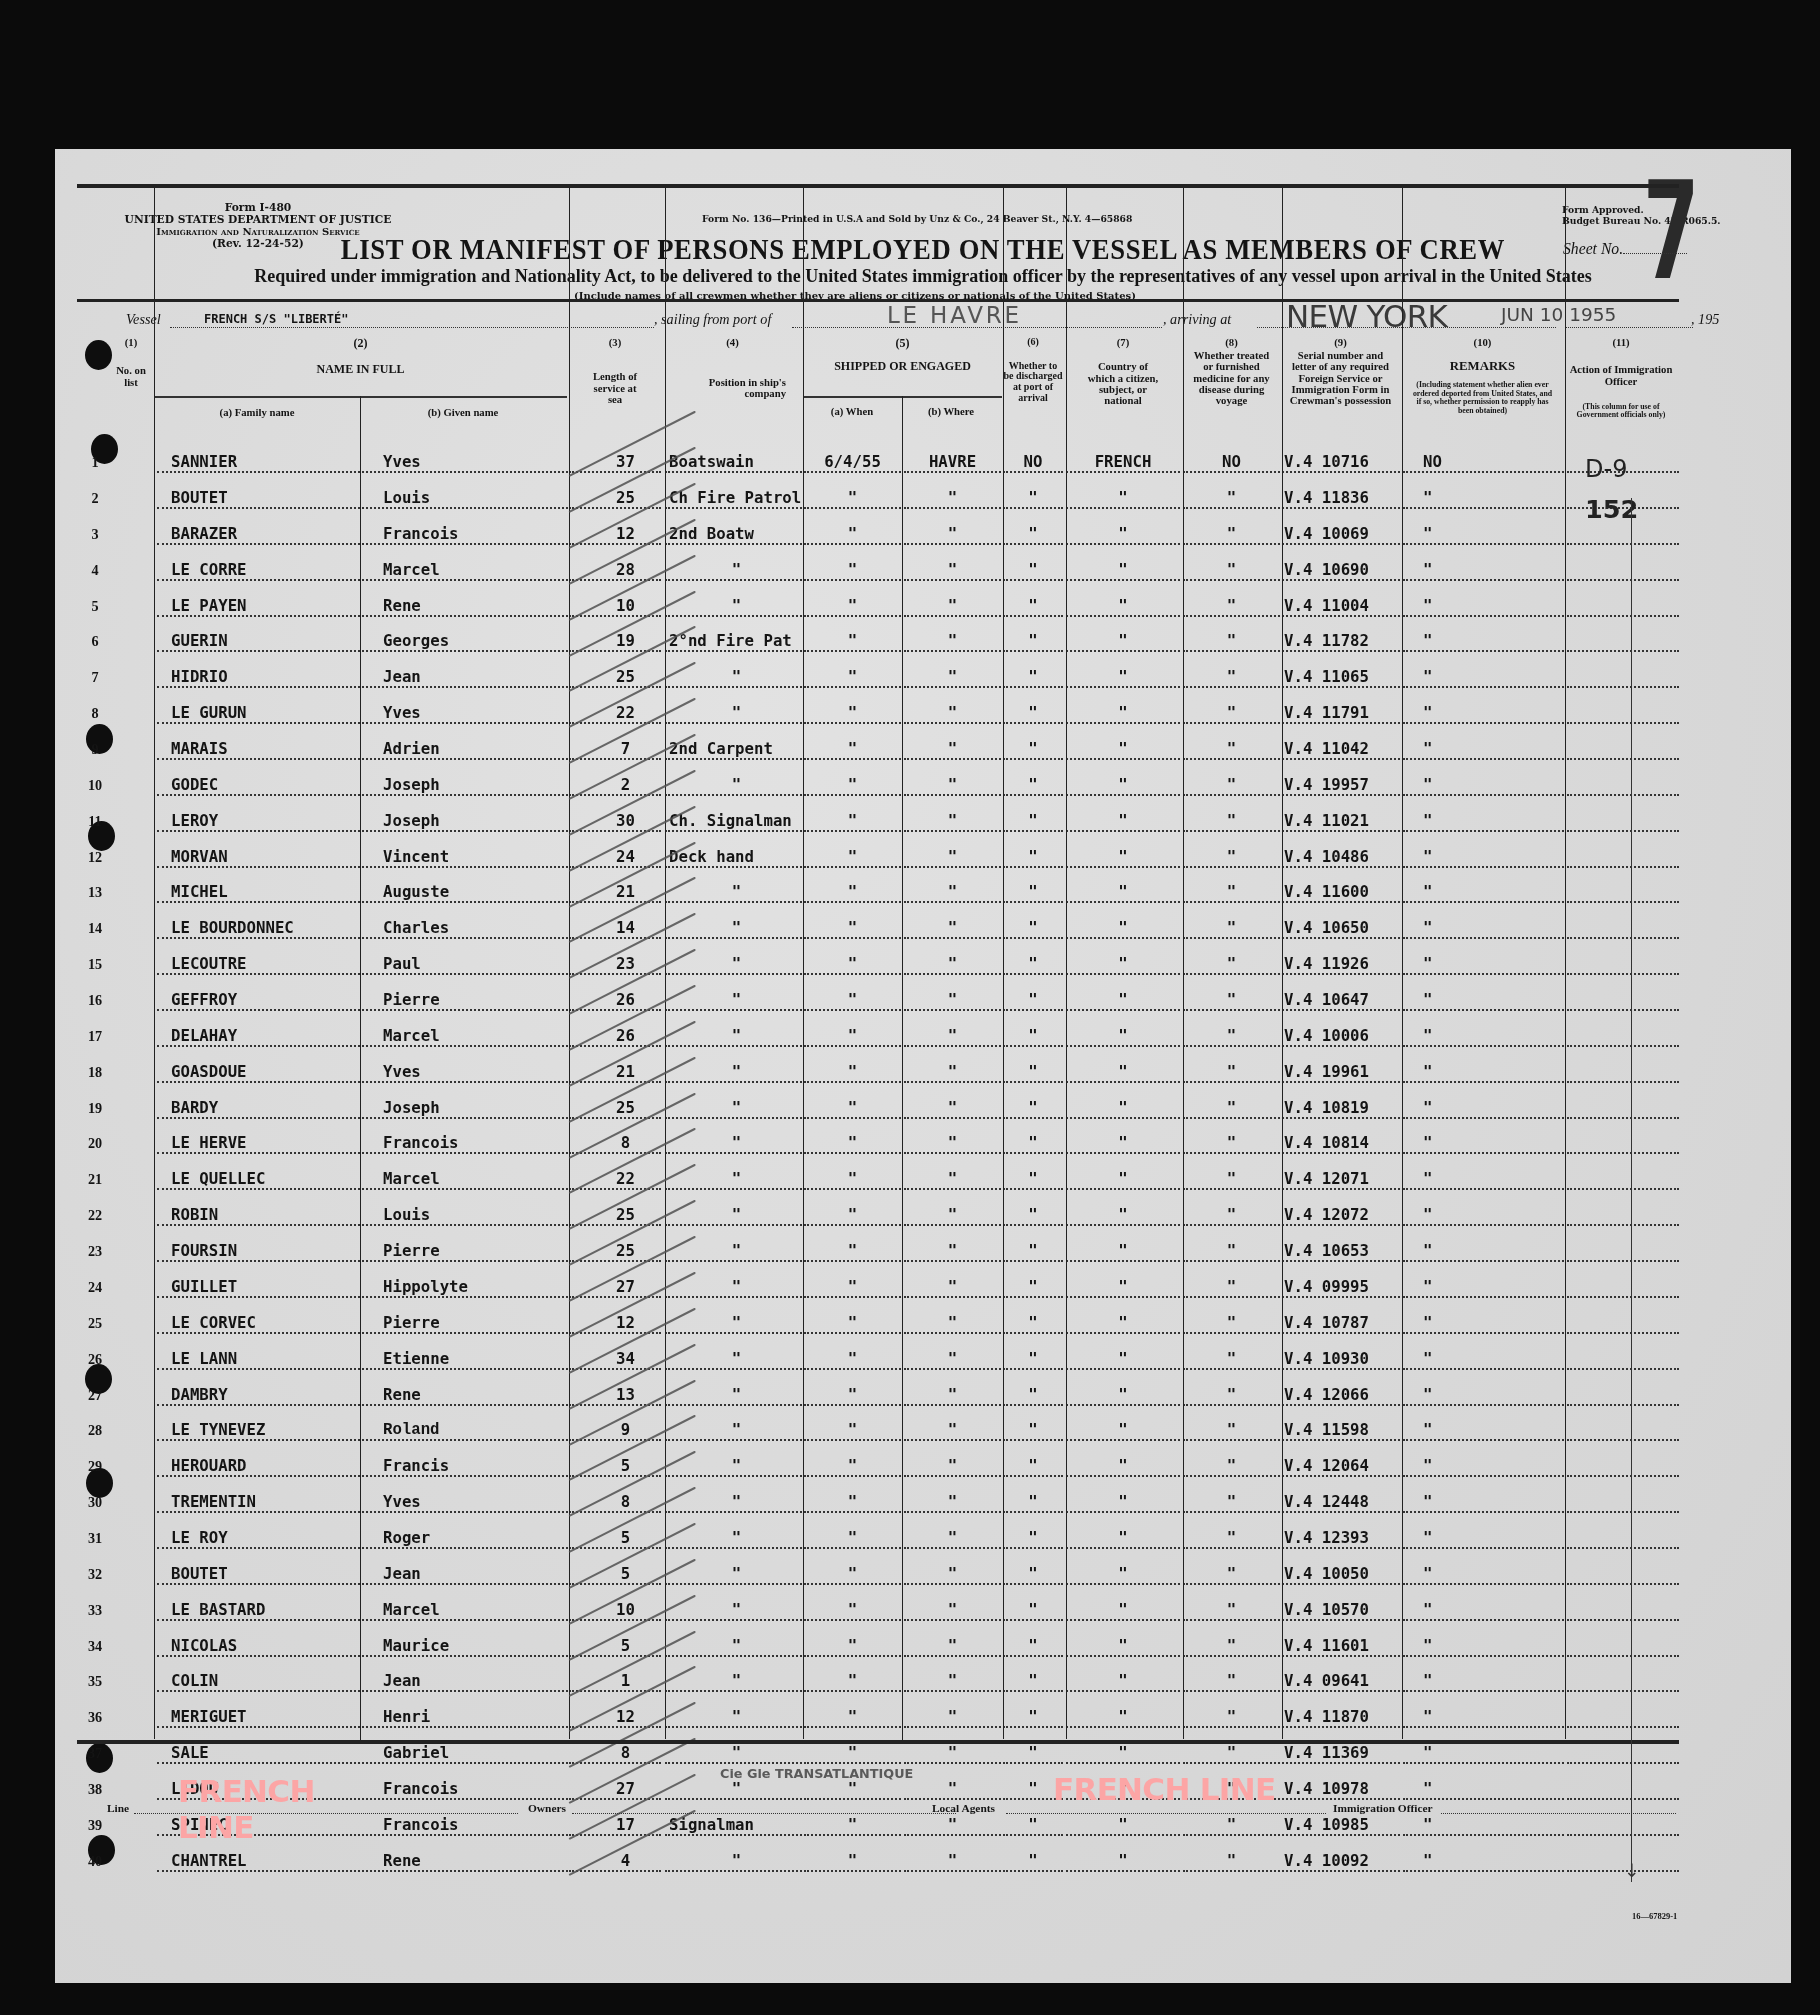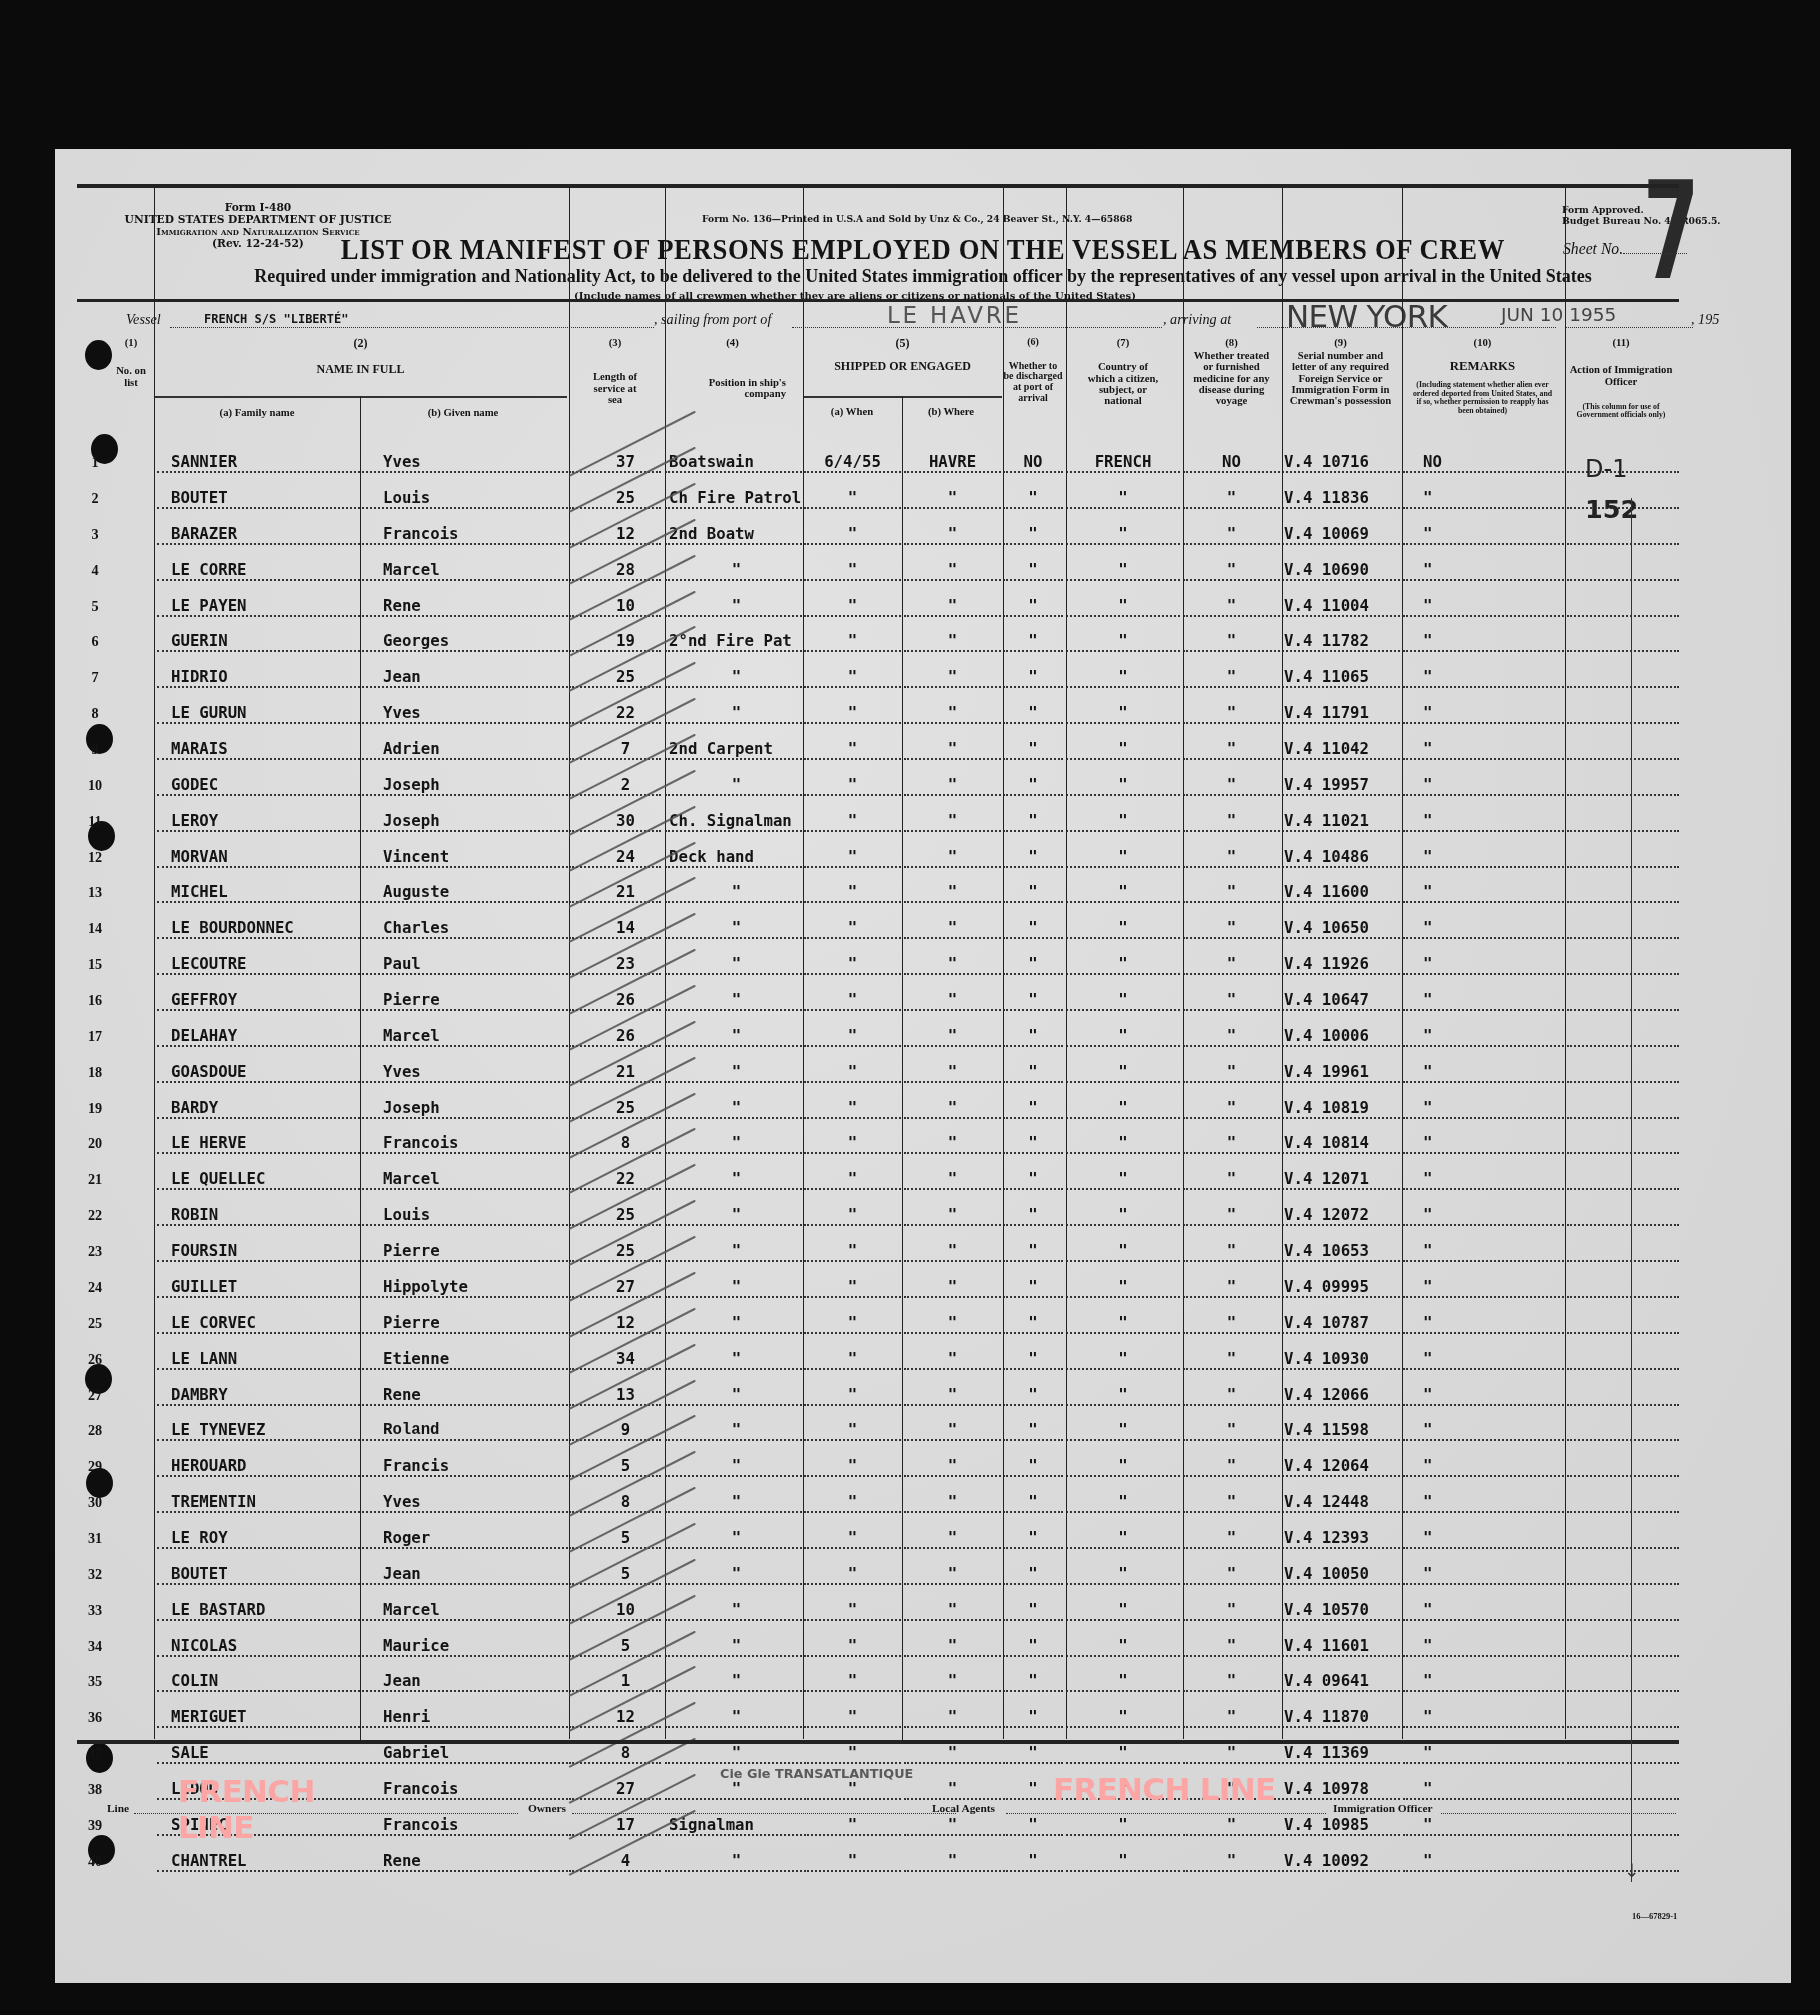--- a/index.html
+++ b/index.html
@@ -1249,21 +1249,21 @@
       <div class="tick" style="left: 569px; top: 1695px; width: 142px; transform: rotate(-27deg);"></div>
       <div class="tick" style="left: 569px; top: 1730px; width: 142px; transform: rotate(-27deg);"></div>
       <div class="tick" style="left: 569px; top: 1766px; width: 142px; transform: rotate(-27deg);"></div>
       <div class="tick" style="left: 569px; top: 1802px; width: 142px; transform: rotate(-27deg);"></div>
       <div class="tick" style="left: 569px; top: 1838px; width: 142px; transform: rotate(-27deg);"></div>
       <div class="tick" style="left: 569px; top: 1874px; width: 142px; transform: rotate(-27deg);"></div>
     </div>
 
   <div class="endline"></div>
 
-  <div class="abs action-note" style="left:1585px;top:455px;font-size:24px;font-weight:normal;">D-1</div>
+  <div class="abs action-note" style="left:1585px;top:455px;font-size:24px;font-weight:normal;">D-9</div>
   <div class="abs action-note" style="left:1585px;top:494px;font-size:25.6px;font-weight:bold;">152</div>
   <div class="abs" style="left:1631px;top:498px;width:1.4px;height:1384px;background:#333;"></div>
   <div class="abs" style="left:1624px;top:1860px;font-size:18.5px;color:#333;font-family:'DejaVu Sans',sans-serif;">↓</div>
 </div>
 
 <div class="abs footer" style="left:107px;">
   <span style="position:absolute;left:0;top:40px;">Line</span>
   <span style="position:absolute;left:27px;top:51px;width:384px;border-bottom:1.4px dotted #333;"></span>
   <span class="fstamp" style="position:absolute;left:71px;top:11.4px;">FRENCH LINE</span>
 </div>

